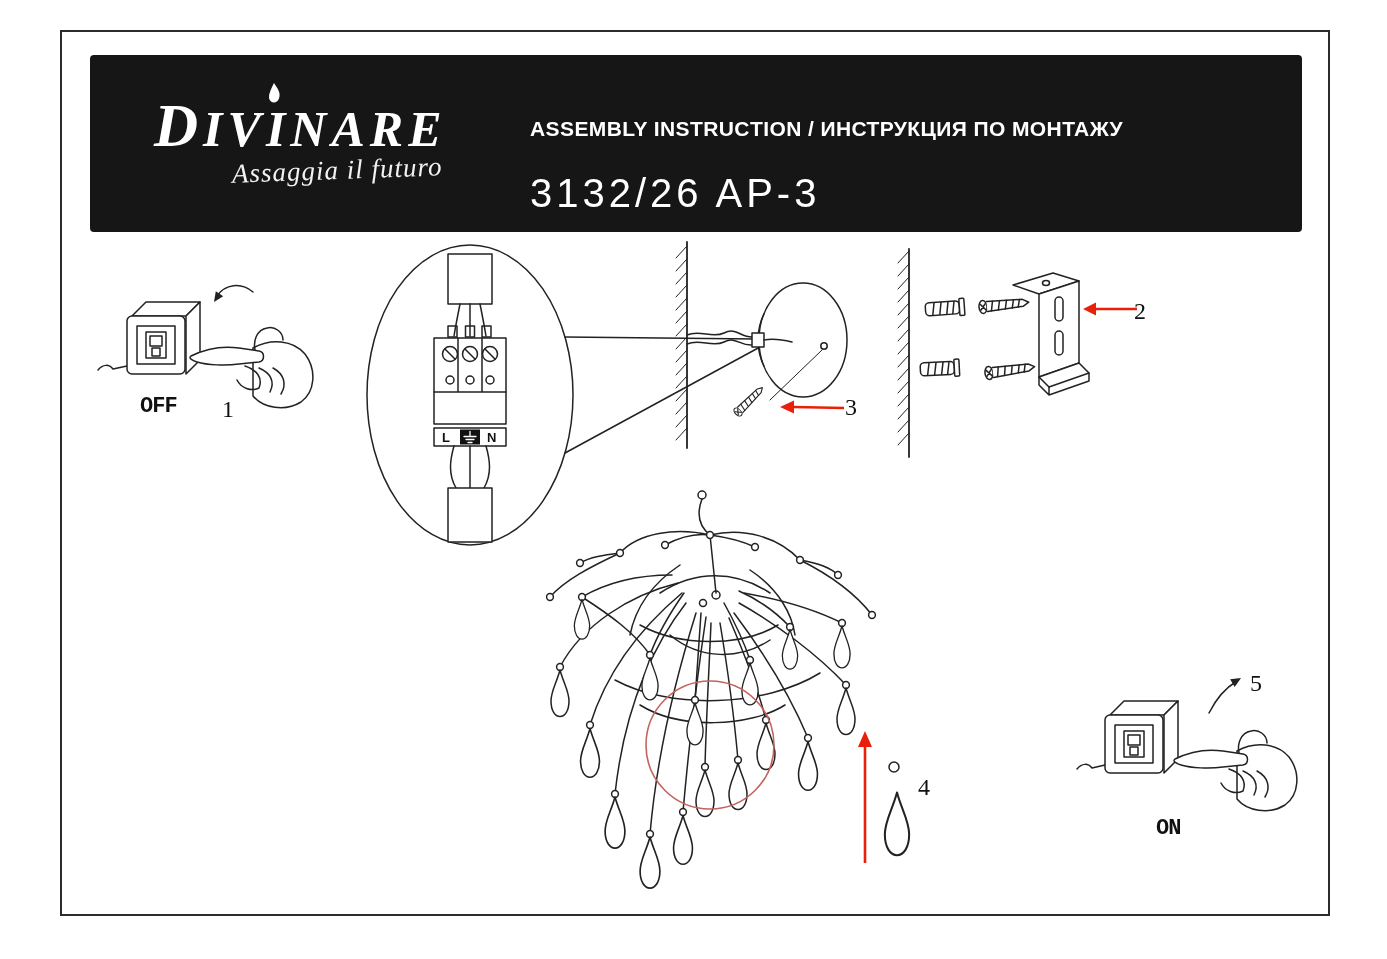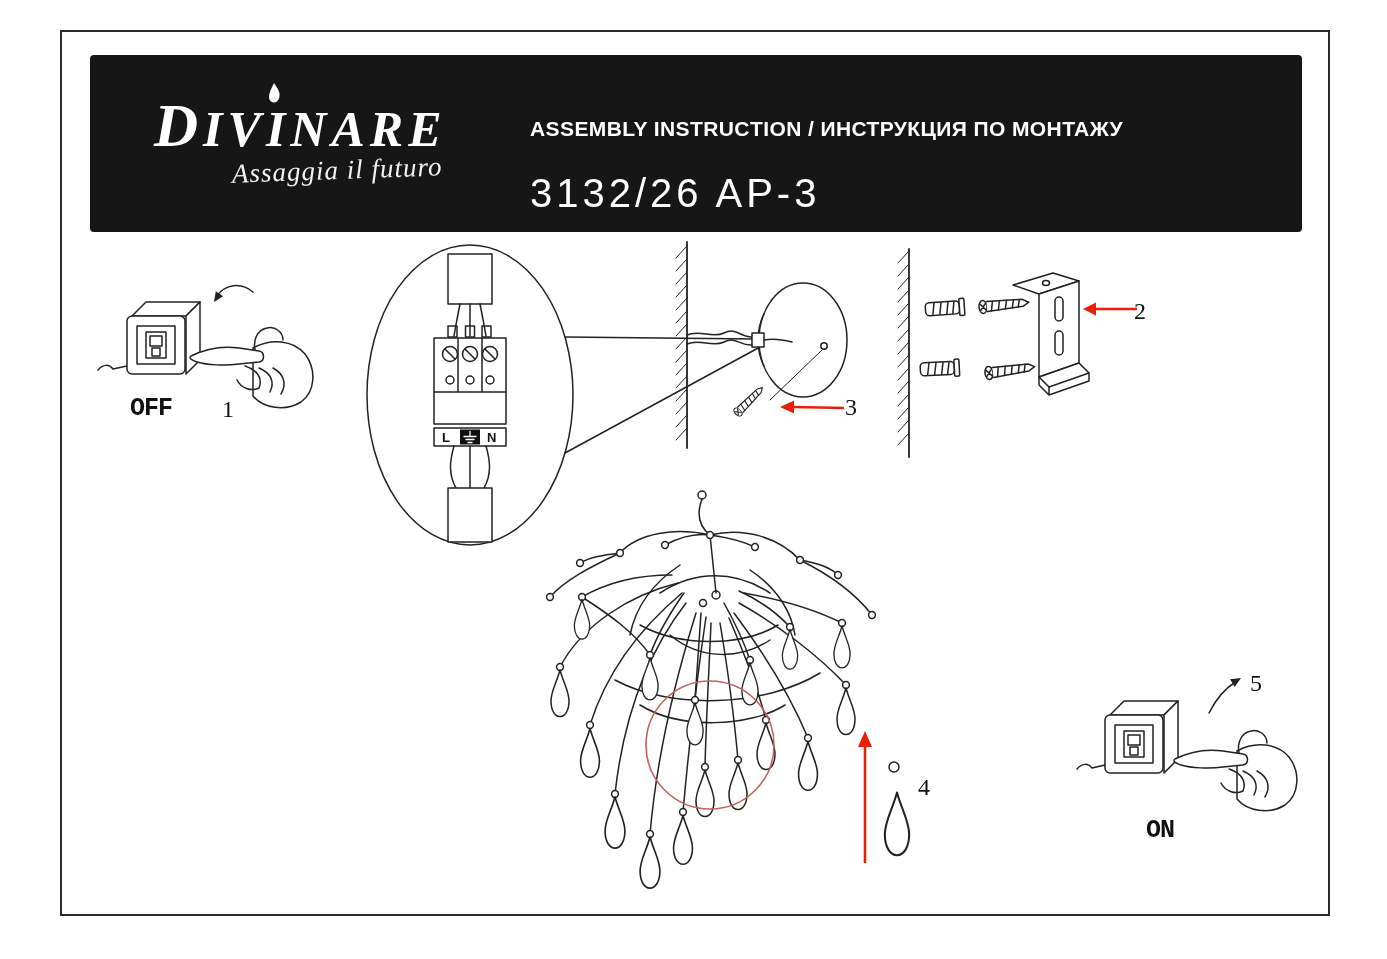--- a/index.html
+++ b/index.html
@@ -12,21 +12,21 @@
   .brand{position:absolute;left:64px;top:36px;font-family:"Liberation Serif",serif;font-weight:700;font-size:50px;letter-spacing:5px;color:#fff;white-space:nowrap;font-style:italic;}
   .brand .d{font-size:61px;}
   .logo-i{position:relative;display:inline-block;}
   .logo-i svg{position:absolute;left:0px;top:-17px;}
   .tagline{position:absolute;left:142px;top:100px;font-family:"Liberation Serif",serif;font-style:italic;font-size:27px;letter-spacing:1px;color:#f2f2f2;transform:rotate(-2deg);white-space:nowrap;}
   .titleblock{position:absolute;left:440px;top:0;width:760px;height:177px;text-align:left;margin-top:32px;}
   .ins-title{position:absolute;left:0;top:30px;width:760px;font-size:21px;font-weight:bold;letter-spacing:0.4px;color:#fff;}
   .model{position:absolute;left:0;top:84px;width:760px;font-size:40px;letter-spacing:4px;color:#fff;}
   
   .num{position:absolute;font-family:"Liberation Serif",serif;font-size:24px;color:#111;}
-  .swlabel{position:absolute;font-family:"Liberation Mono",monospace;font-weight:700;font-size:25px;color:#111;letter-spacing:-1px;}
+  .swlabel{position:absolute;font-family:"Liberation Mono",monospace;font-weight:700;font-size:22px;color:#111;letter-spacing:-1px;margin-left:10px;}
   
   .ln{fill:none;stroke:#222;stroke-width:1.5;stroke-linecap:round;stroke-linejoin:round;}
   .fw{fill:#ffffff;stroke:#222;stroke-width:1.5;stroke-linecap:round;stroke-linejoin:round;}
   .red{stroke:#e8200a;stroke-width:2.6;fill:none;}
   .redfill{fill:#e8200a;stroke:none;}
   .hl{stroke:#c4625e;stroke-width:1.6;fill:none;}
   .svgtext{font-family:"Liberation Sans",sans-serif;font-weight:bold;font-size:13px;fill:#111;stroke:none;}
 </style>
 </head>
 <body>

